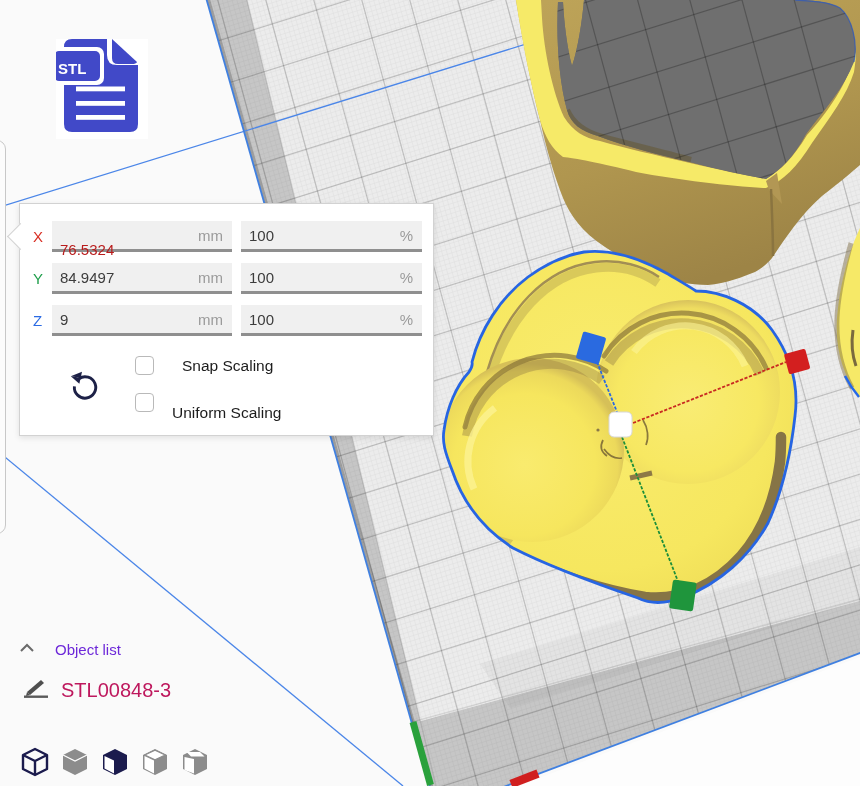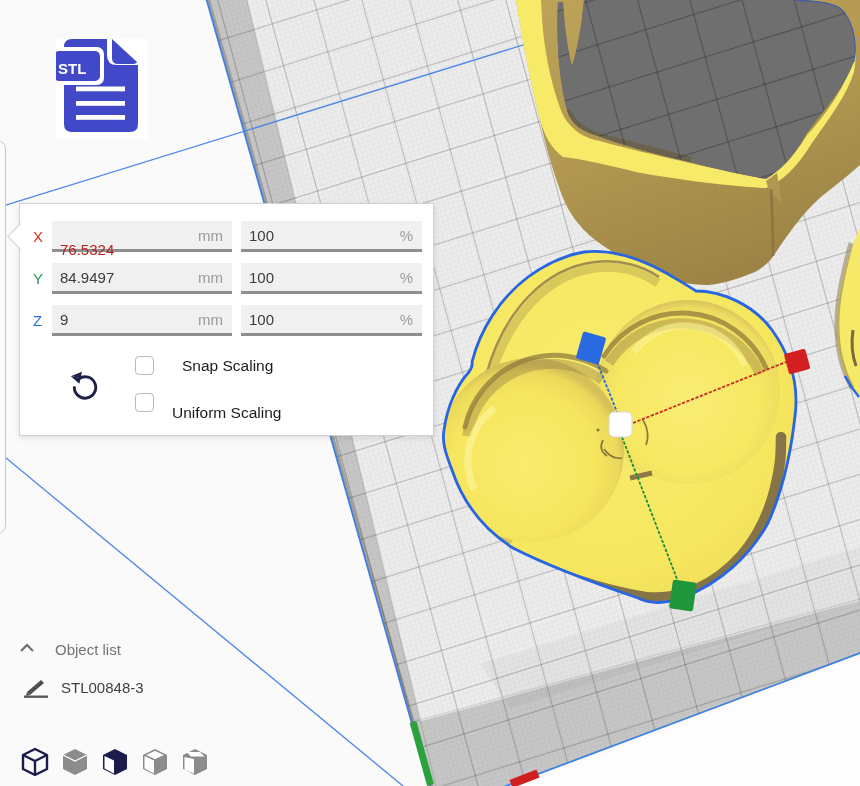--- a/index.html
+++ b/index.html
@@ -258,27 +258,27 @@
 </svg>
 
 <div class="abs" style="left:135px;top:356px;width:17px;height:17px;background:#fff;border:1.5px solid #b9b9b9;border-radius:4px;"></div>
 <div class="abs" style="left:162px;top:357px;font-size:15.5px;color:#1c1c1c;margin-left:20px;">Snap Scaling</div>
 <div class="abs" style="left:135px;top:393px;width:17px;height:17px;background:#fff;border:1.5px solid #b9b9b9;border-radius:4px;"></div>
 <div class="abs" style="left:162px;top:404px;font-size:15.5px;color:#1c1c1c;margin-left:10px;">Uniform Scaling</div>
 
 <svg class="abs" style="left:19px;top:642px" width="18" height="12" viewBox="0 0 18 12">
 <path d="M2,9 L8,3 L14,9" stroke="#6a6a6a" stroke-width="2" fill="none"></path>
 </svg>
-<div class="abs" style="left:55px;top:641px;font-size:15px;color:#737373;">Object list</div>
+<div class="abs" style="left:55px;top:641px;font-size:15px;color:#6d28d9;">Object list</div>
 <svg class="abs" style="left:23px;top:676px" width="26" height="22" viewBox="0 0 26 22">
 <path d="M4,16 L18,4 L21,7 L7,19 Z" fill="#4f4f4f"></path>
 <path d="M4,16 L3,20 L7,19 Z" fill="#4f4f4f"></path>
 <rect x="1" y="19.5" width="24" height="2.4" fill="#5a5a5a"></rect>
 </svg>
-<div class="abs" style="left:61px;top:679px;font-size:15px;color:#404040;">STL00848-3</div>
+<div class="abs" style="left:61px;top:679px;font-size:20px;color:#be185d;">STL00848-3</div>
 
 <svg class="abs" style="left:20px;top:747px" width="200" height="32" viewBox="0 0 200 32">
 <g stroke="#1b1b4d" stroke-width="2.4" fill="none" stroke-linejoin="round">
  <path d="M15,2 L27,8 L27,22 L15,28 L3,22 L3,8 Z"></path>
  <path d="M3,8 L15,14 L27,8 M15,14 L15,28"></path>
 </g>
 <g transform="translate(40,0)">
  <path d="M15,2 L27,8 L27,22 L15,28 L3,22 L3,8 Z" fill="#8c8c8c"></path>
  <path d="M3,8 L15,14 L27,8" stroke="#ffffff" stroke-width="1.2" fill="none"></path>
 </g>

